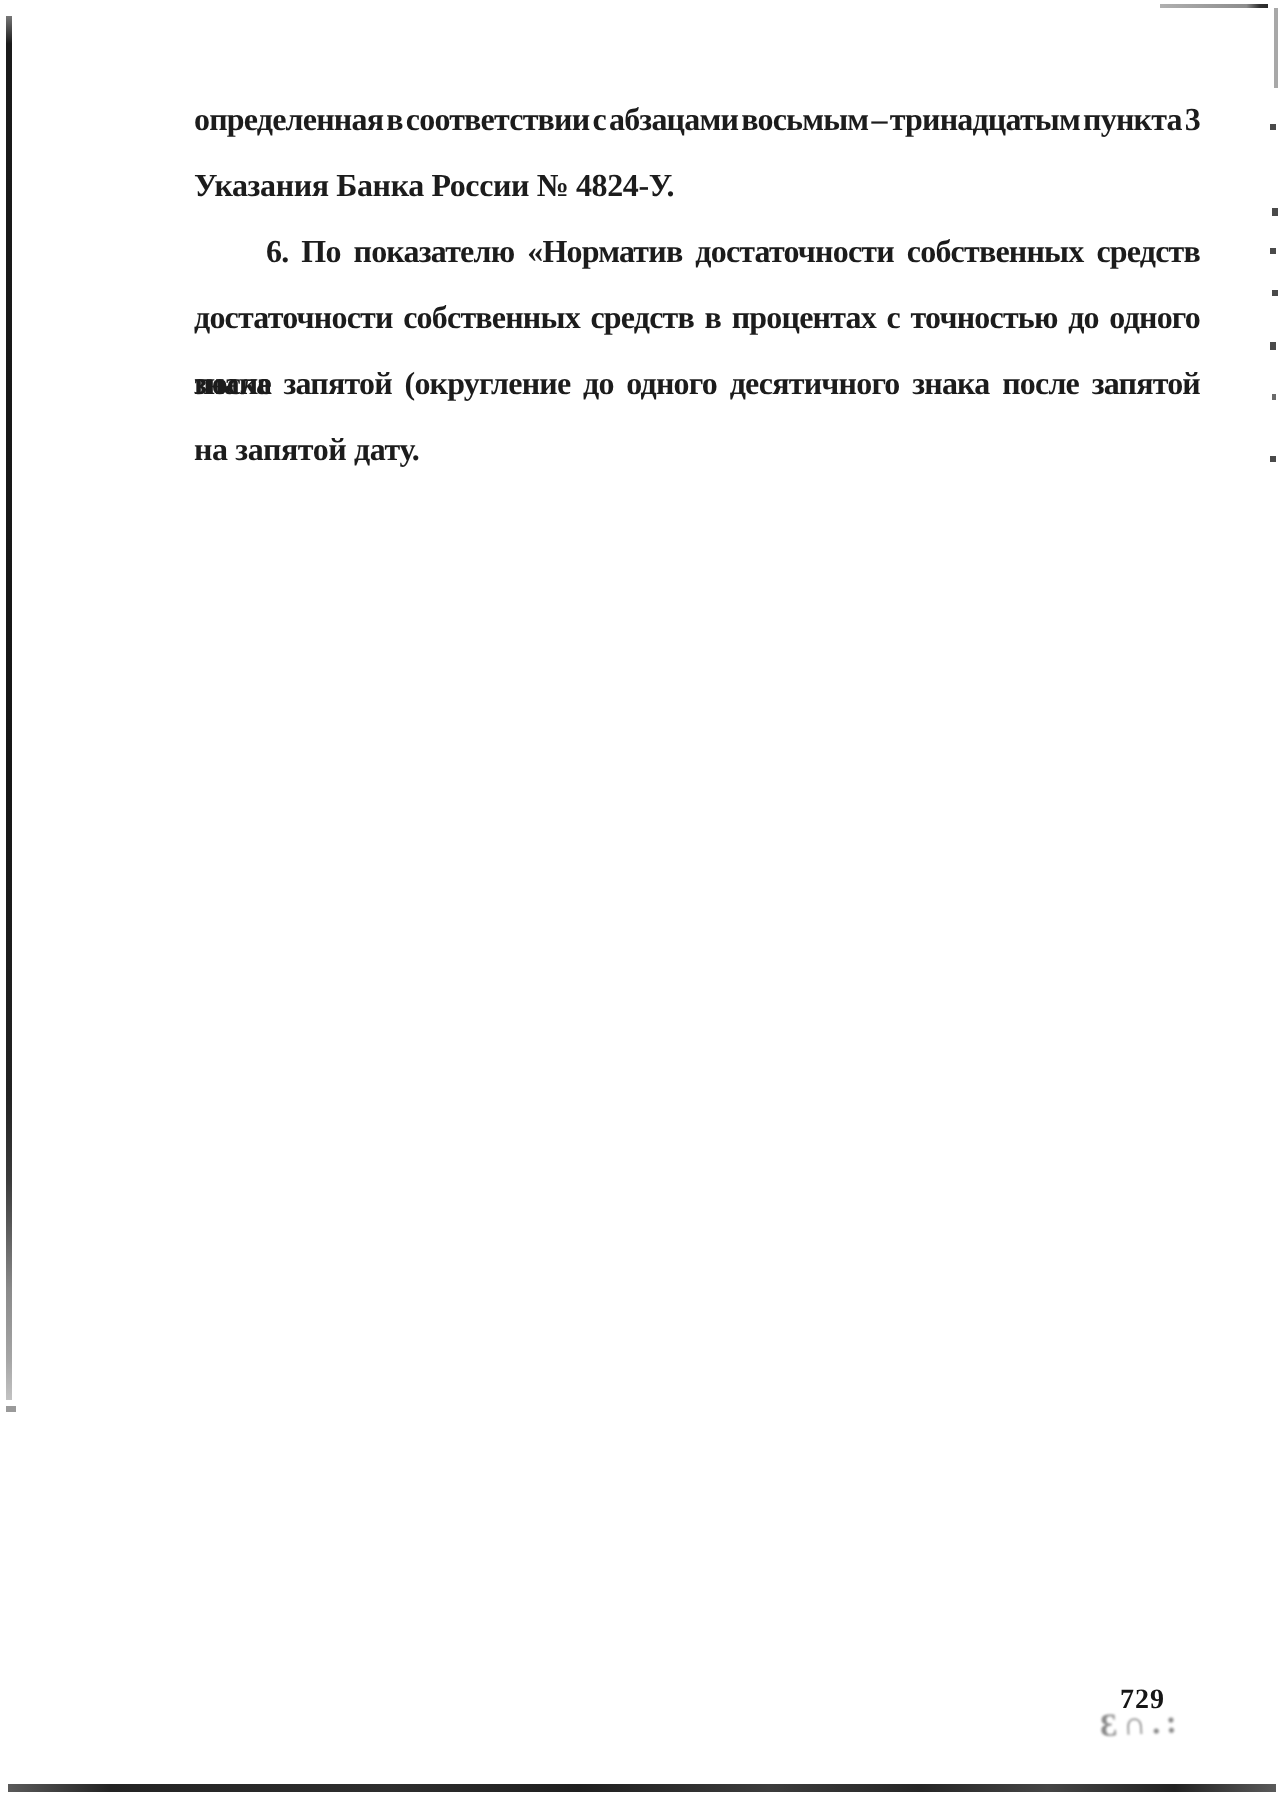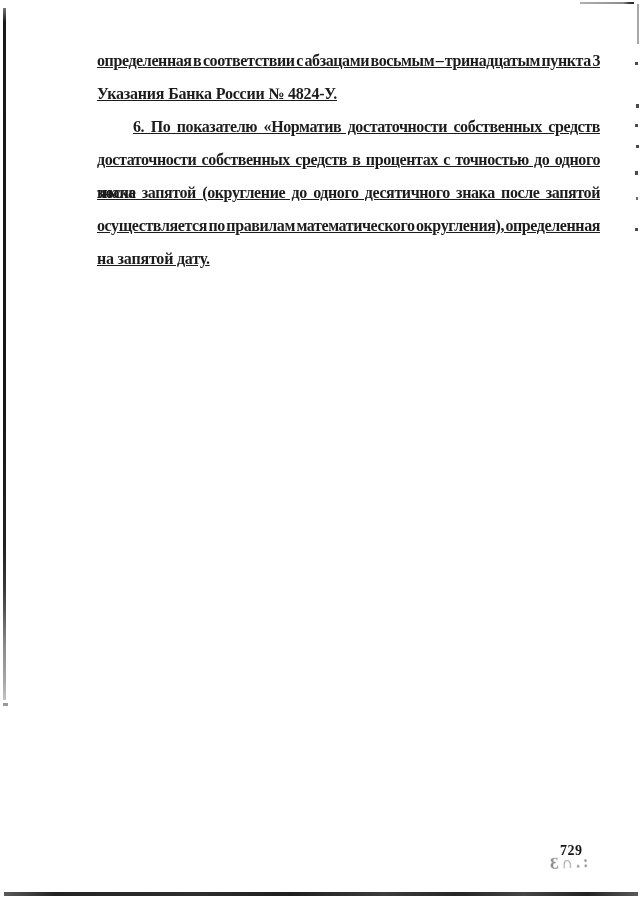--- a/index.html
+++ b/index.html
@@ -28,21 +28,20 @@
     letter-spacing: -0.4px;
     word-spacing: -3px;
     -webkit-font-smoothing: antialiased;
   }
   .line {
     text-align: justify;
     text-align-last: justify;
     white-space: normal;
     height: 33px;
     overflow: visible;
-    text-decoration: underline;
   }
   .line-end {
     text-align: right;
     text-align-last: left;
     letter-spacing: -0.2px;
     word-spacing: 0;
   }
   .indent {
     text-indent: 36px;
   }
@@ -147,18 +146,17 @@
 <div class="speck s6"></div>
 <div class="speck s7"></div>
 <div class="bottom-line"></div>
 
 <div class="text-block">
   <div class="line">определенная в соответствии с абзацами восьмым – тринадцатым пункта 3</div>
   <div class="line line-end">Указания Банка России № 4824-У.</div>
   <div class="line indent">6. По показателю «Норматив достаточности собственных средств</div>
   <div class="line">достаточности собственных средств в процентах с точностью до одного знака</div>
   <div class="line">после запятой (округление до одного десятичного знака после запятой</div>
-  <div class="line">осуществляется по правилам математического округления), определенная</div>
   <div class="line line-end">на запятой дату.</div>
 </div>
 
 <div class="faded-mark">Ɛ∩.:</div>
 <div class="page-number">729</div>
 
 </body></html>

